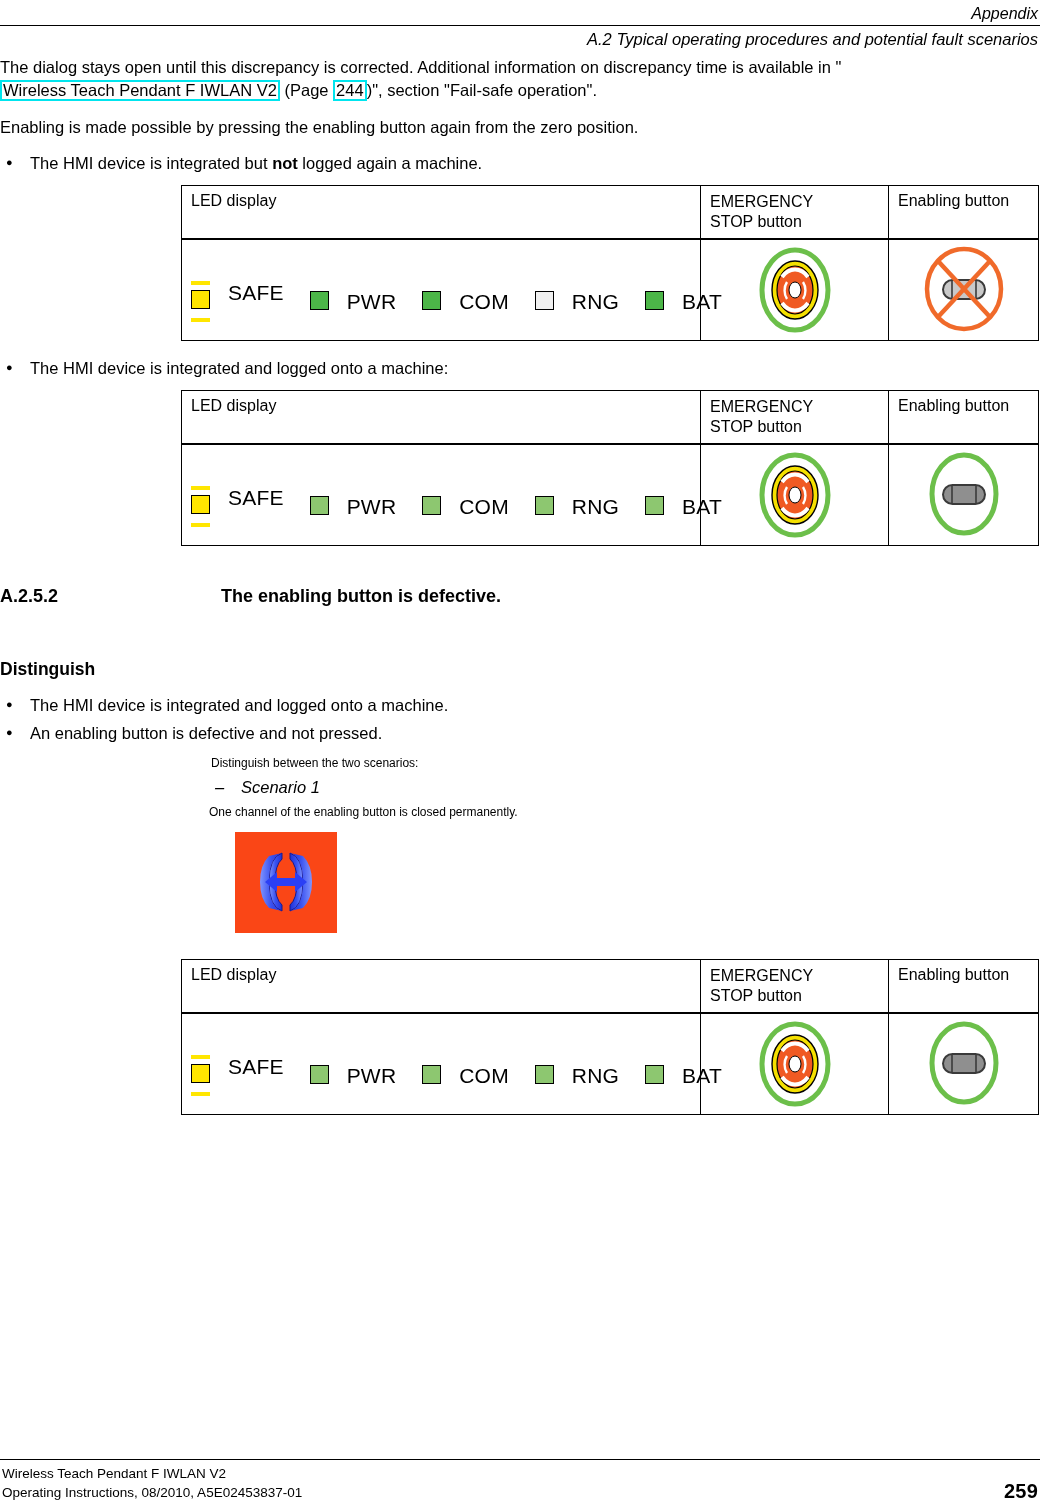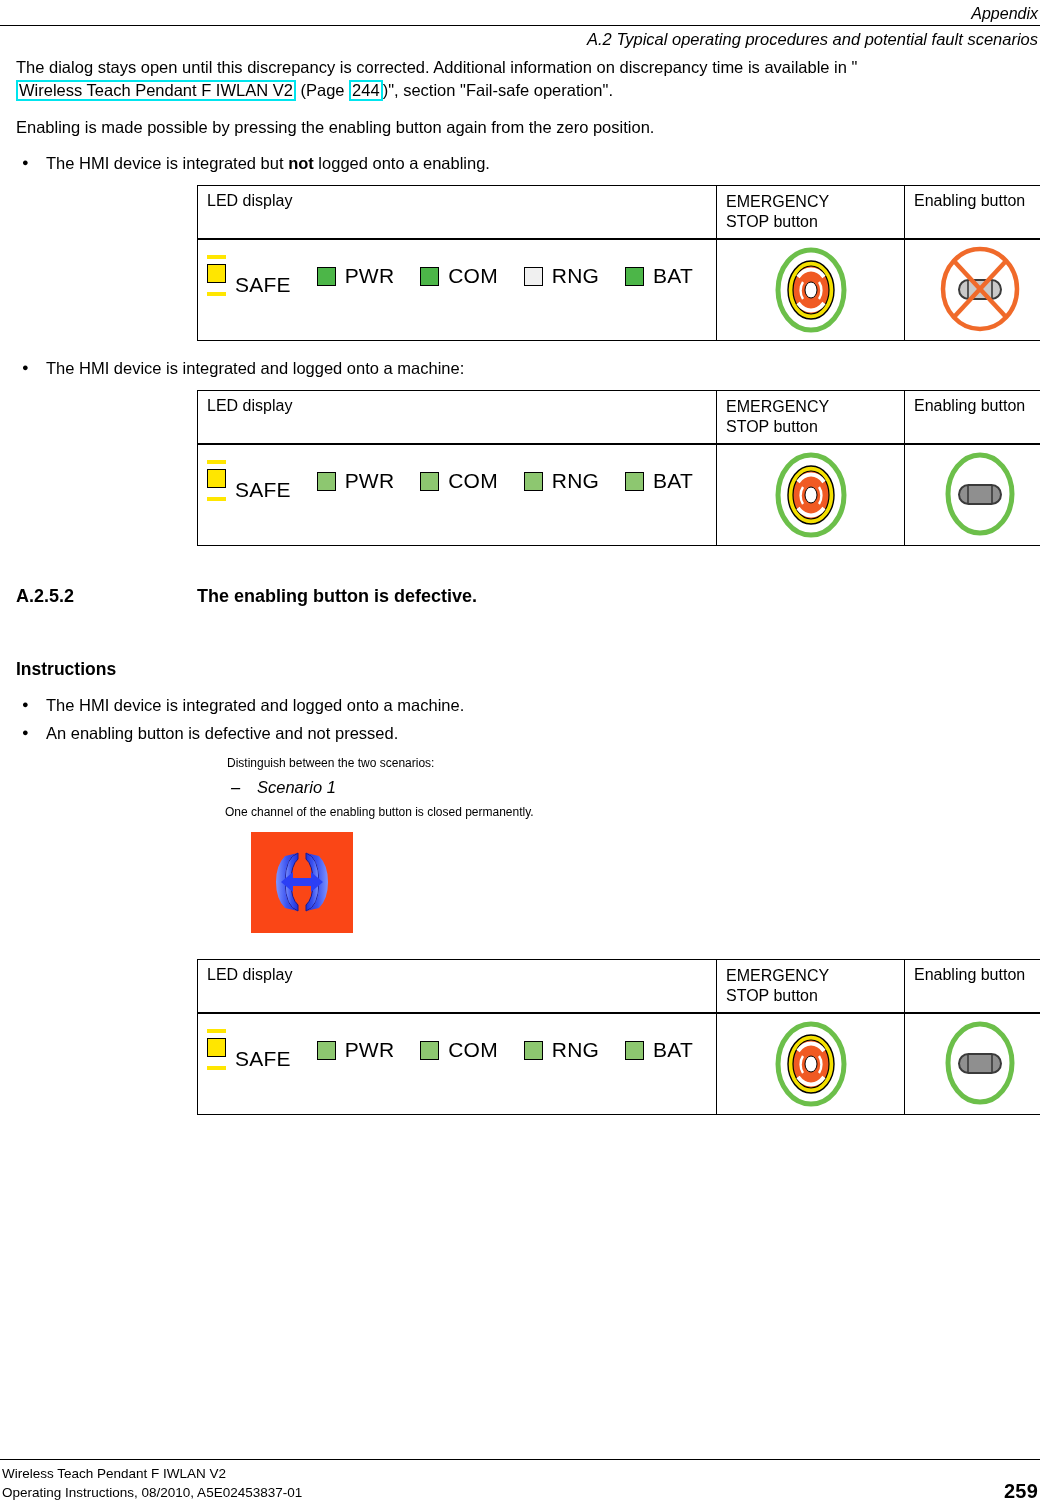--- a/index.html
+++ b/index.html
@@ -55,21 +55,21 @@
     justify-content: space-between;
     align-items: flex-end;
     padding: 4px 2px 6px 2px;
   }
   .ftr-left { font-size: 13.5px; line-height: 1.45; }
   .ftr-page { font-size: 20px; font-weight: bold; letter-spacing: .2px; }
 
   
   .content {
     position: absolute;
-    left: 16px; top: 56px;
+    left: 0; top: 56px;
     width: 1008px;
   }
   .indent { margin-left: 181px; }
 
   p.para {
     font-size: 16.5px;
     line-height: 1.38;
     margin: 0 0 14px 0;
     max-width: 855px;
   }
@@ -116,20 +116,21 @@
     max-width: 825px;
   }
   .bold { font-weight: bold; }
 
   
   .sec-heading {
     display: flex;
     margin: 40px 0 0 0;
     font-weight: bold;
     font-size: 18px;
+    gap: 40px;
   }
   .sec-num { width: 181px; flex: 0 0 181px; }
   .sub-heading {
     font-weight: bold;
     font-size: 17.5px;
     margin: 52px 0 14px 0;
   }
 
   
   table.ledtable {
@@ -159,23 +160,24 @@
 
   
   .led-row {
     display: flex;
     align-items: center;
     gap: 0px;
     margin-top: 10px;
   }
   .led-item {
     display: flex;
-    align-items: flex-end;
-    gap: 9px;
+    align-items: flex-start;
+    gap: 18px;
     position: relative;
+    margin-top: 26px;
   }
   .led-item + .led-item { margin-left: 26px; }
   .led-sq {
     width: 19px; height: 19px;
     border: 1.6px solid #000;
     display: inline-block;
     flex: 0 0 19px;
   }
   .led-label { font-size: 21px; line-height: 1; letter-spacing: .2px; }
   .blink-wrap { position: relative; padding: 8px 0; }
@@ -201,21 +203,21 @@
   <div class="hdr-line2">A.2 Typical operating procedures and potential fault scenarios</div>
 </div>
 
 <div class="content">
 
   <p class="para indent"><span>The dialog stays open until this discrepancy is corrected. Additional information on discrepancy time is available in "</span><span class="link-box">Wireless Teach Pendant F IWLAN V2</span><span> (Page </span><span class="link-box">244</span><span>)", section "Fail-safe operation".</span></p>
 
   <p class="para indent">Enabling is made possible by pressing the enabling button again from the zero position.</p>
 
   <ul class="bul indent">
-    <li><span>The HMI device is integrated but </span><span class="bold">not</span><span> logged onto a enabling.</span></li>
+    <li><span>The HMI device is integrated but </span><span class="bold">not</span><span> logged again a machine.</span></li>
   </ul>
 
   <table class="ledtable">
     <thead>
       <tr>
         <th class="col-led">LED display</th>
         <th class="col-estop hdr-cell-2line">
           <span>EMERGENCY</span><br>
           <span>STOP button</span>
         </th>
@@ -343,21 +345,21 @@
         </td>
       </tr>
     </tbody>
   </table>
 
   <div class="sec-heading">
     <span class="sec-num">A.2.5.2</span>
     <span>The enabling button is defective.</span>
   </div>
 
-  <div class="sub-heading">Instructions</div>
+  <div class="sub-heading">Distinguish</div>
 
   <ul class="bul indent">
     <li>The HMI device is integrated and logged onto a machine.</li>
     <li>An enabling button is defective and not pressed.</li>
   </ul>
 
   <div class="indent">
     <p class="subpara">Distinguish between the two scenarios:</p>
     <p class="dashitem" style="margin-left:30px">Scenario 1</p>
     <p class="subpara" style="margin-left:28px">One channel of the enabling button is closed permanently.</p>

